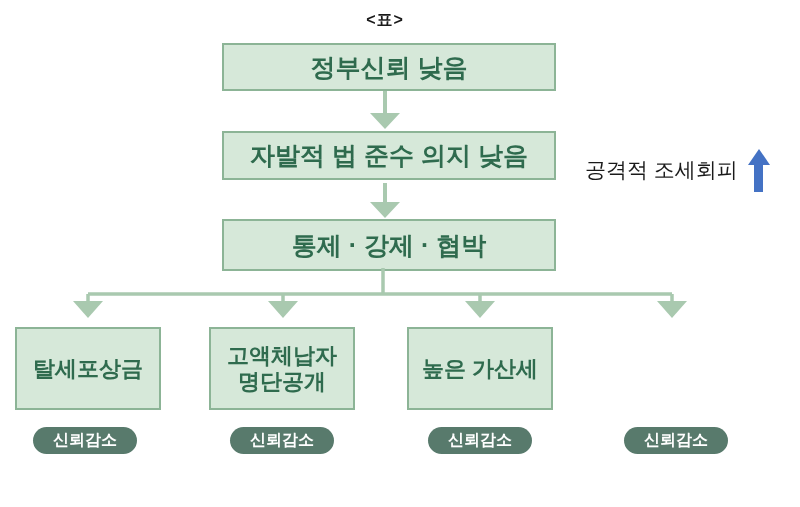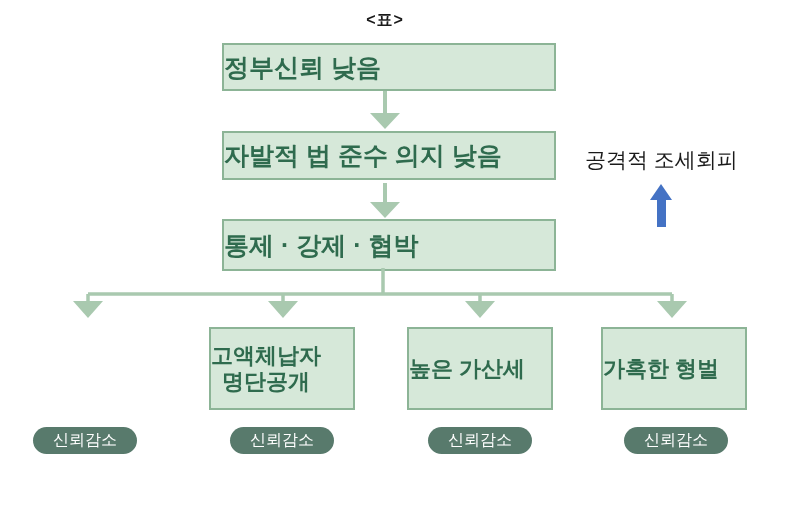--- a/index.html
+++ b/index.html
@@ -17,46 +17,46 @@
   .canvas{
     position:relative;width:800px;height:507px;background:#ffffff;overflow:hidden;
   }
   .title{
     position:absolute;left:0;top:10px;width:770px;text-align:center;
     font-size:16px;font-weight:600;color:var(--label-text);letter-spacing:1px;
   }
   .fbox{
     position:absolute;box-sizing:border-box;
     background:var(--box-fill);border:2px solid var(--box-border);
-    display:flex;align-items:center;justify-content:flex-start;
+    display:flex;align-items:center;justify-content:center;
     color:var(--box-text);font-weight:bold;text-align:center;
   }
   .fbox.main{left:222px;width:334px;font-size:25px;}
   .fbox.small{width:146px;height:83px;top:327px;font-size:22px;line-height:1.15;}
   .fbox-label{white-space:pre-line;}
   
   .varrow{
     position:absolute;width:30px;display:flex;flex-direction:column;align-items:center;
   }
   .varrow .shaft{width:4px;background:var(--connector);flex:1;}
   .varrow .head{
     width:0;height:0;
     border-left:15px solid transparent;border-right:15px solid transparent;
     border-top:16px solid var(--connector);
   }
   .branch-svg{position:absolute;left:0;top:0;}
   .pill{
     position:absolute;top:427px;height:27px;width:104px;box-sizing:border-box;
     background:var(--pill-bg);color:var(--pill-text);
-    border-radius:14px;font-size:16px;font-weight:normal;
+    border-radius:14px;font-size:16px;font-weight:bold;
     display:flex;align-items:center;justify-content:center;
   }
   .side-note{
     position:absolute;left:585px;top:146px;height:48px;
-    display:flex;align-items:center;gap:10px;flex-direction:column;
+    display:flex;align-items:center;gap:10px;
   }
   .side-note .label{font-size:21px;color:var(--label-text);white-space:nowrap;}
   .uparrow{display:flex;flex-direction:column;align-items:center;}
   .uparrow .head{
     width:0;height:0;
     border-left:11px solid transparent;border-right:11px solid transparent;
     border-bottom:16px solid var(--blue-arrow);
   }
   .uparrow .shaft{width:9px;height:27px;background:var(--blue-arrow);}
 </style>
@@ -107,29 +107,29 @@
       <path d="M672 294 L672 303"></path>
     </g>
     <g fill="#a9c9af" stroke="none">
       <polygon points="73,301 103,301 88,318"></polygon>
       <polygon points="268,301 298,301 283,318"></polygon>
       <polygon points="465,301 495,301 480,318"></polygon>
       <polygon points="657,301 687,301 672,318"></polygon>
     </g>
   </svg>
 
+  <div class="fbox small" style="left:15px;">
+    <span class="fbox-label">탈세포상금</span>
+  </div>
   <div class="fbox small" style="left:209px;">
     <span class="fbox-label">고액체납자
 명단공개</span>
   </div>
   <div class="fbox small" style="left:407px;">
     <span class="fbox-label">높은 가산세</span>
-  </div>
-  <div class="fbox small" style="left:601px;">
-    <span class="fbox-label">가혹한 형벌</span>
   </div>
 
   <div class="pill" style="left:33px;">
     <span>신뢰감소</span>
   </div>
   <div class="pill" style="left:230px;">
     <span>신뢰감소</span>
   </div>
   <div class="pill" style="left:428px;">
     <span>신뢰감소</span>

